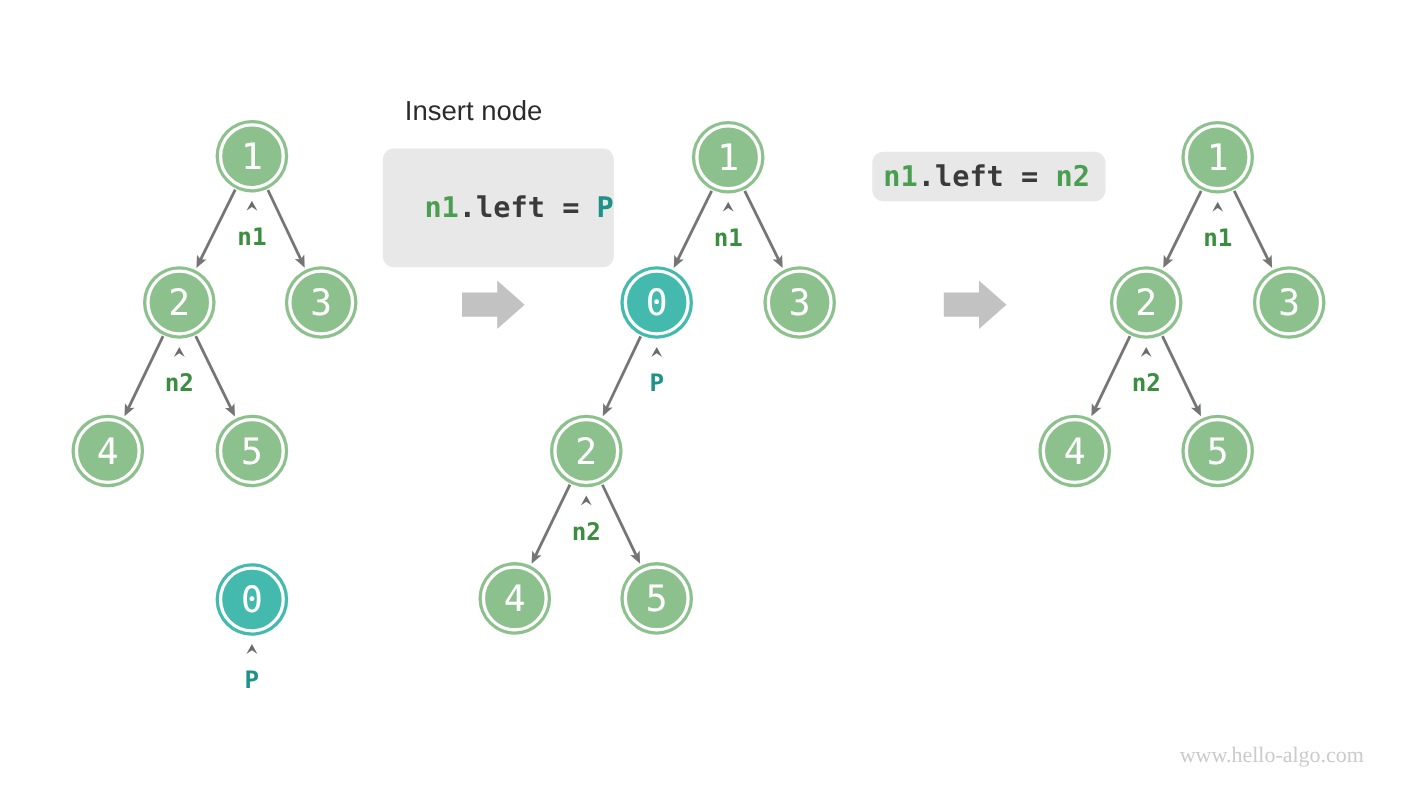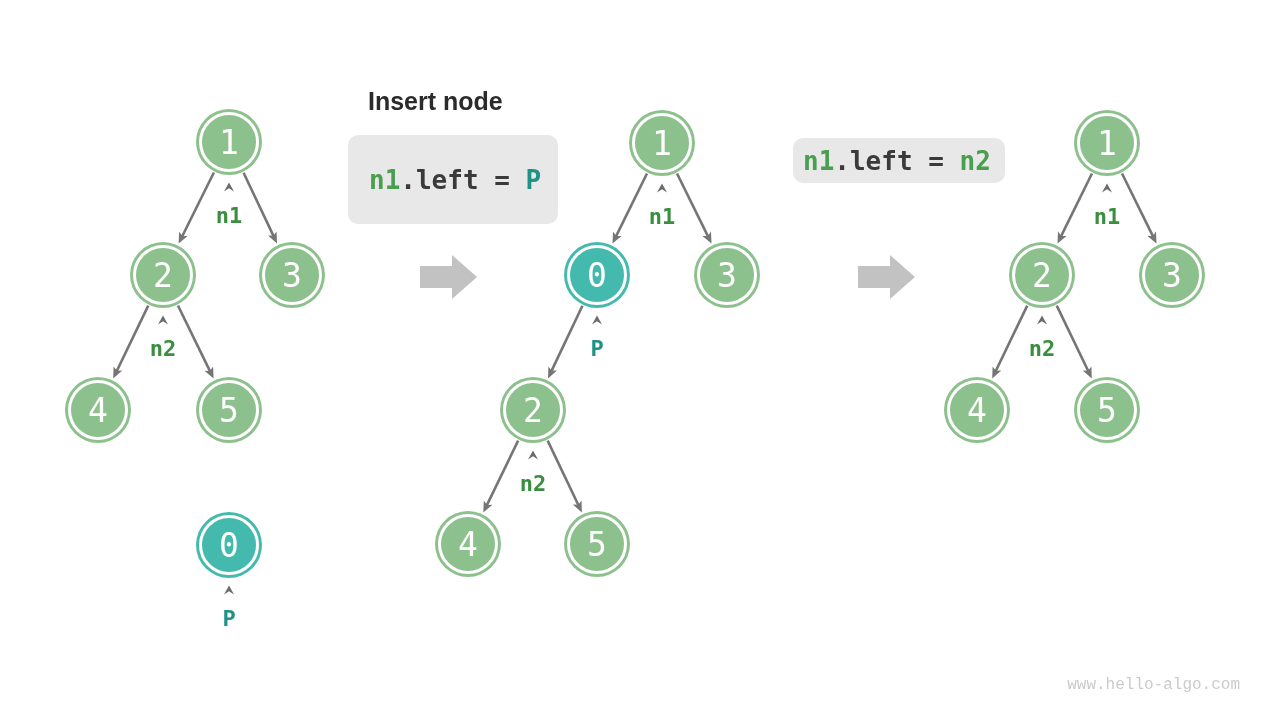--- a/index.html
+++ b/index.html
@@ -1,30 +1,30 @@
 <!DOCTYPE html>
 <html><head>
 <meta charset="utf-8">
 <style>
   html,body{margin:0;padding:0;background:#fff;}
   #stage{position:relative;width:1280px;height:720px;background:#ffffff;overflow:hidden;
          font-family:"Liberation Sans",sans-serif;}
-  .section-title{position:absolute;font-size:25px;font-weight:bold;color:#2b2b2b;
+  .section-title{position:absolute;font-size:25px;font-weight:normal;color:#2b2b2b;
                  line-height:1;letter-spacing:0;}
   #insert-title{left:368px;top:89px;}
   #remove-title{left:805px;top:89px;}
   .code-box{position:absolute;background:#e8e8e8;border-radius:10px;
             font-family:"DejaVu Sans Mono",monospace;font-size:26px;font-weight:bold;
             display:flex;flex-direction:column;justify-content:center;}
-  #insert-code-box{left:348px;top:135px;width:210px;height:89px;padding-left:21px;box-sizing:border-box;}
+  #insert-code-box{left:348px;top:135px;width:210px;height:108px;padding-left:21px;box-sizing:border-box;align-items:flex-end;}
   #remove-code-box{left:793px;top:138px;width:212px;height:45px;padding-left:10px;box-sizing:border-box;}
   .code-line{line-height:36px;white-space:pre;}
   #diagram-svg{position:absolute;left:0;top:0;}
-  #watermark{position:absolute;top:676px;right:40px;font-family:Liberation Mono, monospace;
-             font-size:16px;color:#cbcbcb;}
+  #watermark{position:absolute;top:676px;right:40px;font-family:Liberation Serif, serif;
+             font-size:20px;color:#cbcbcb;}
 </style>
 </head>
 <body>
 
 <div id="stage">
 
   <svg id="diagram-svg" width="1280" height="720" viewBox="0 0 1280 720">
       <polygon points="420,266 452,266 452,255 477,277 452,299 452,288 420,288" fill="#C2C2C2"></polygon>
       <polygon points="858,266 890,266 890,255 915,277 890,299 890,288 858,288" fill="#C2C2C2"></polygon>
       <g>

